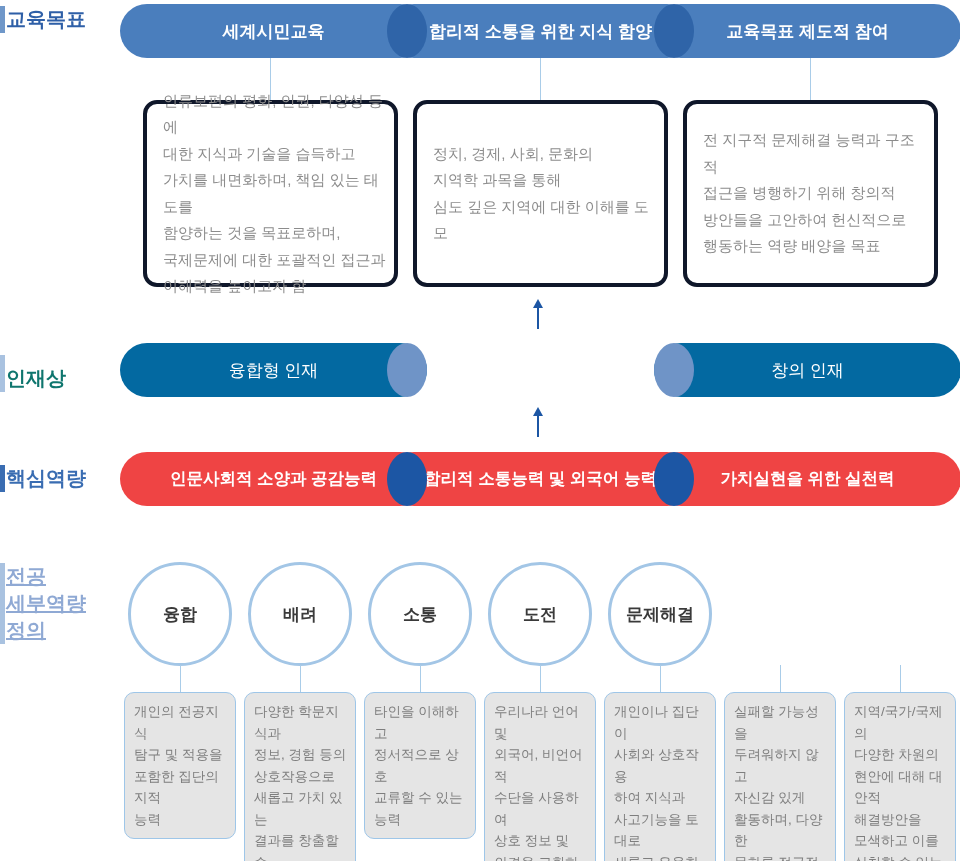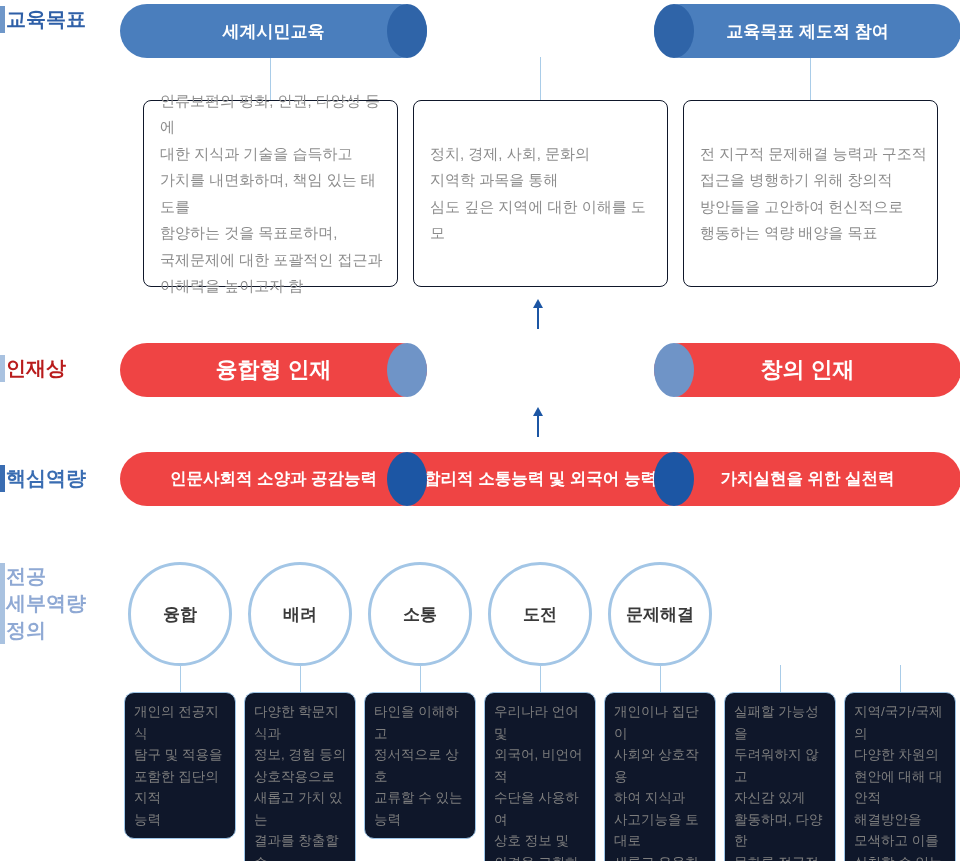--- a/index.html
+++ b/index.html
@@ -6,54 +6,54 @@
   .canvas {
     position:relative; width:960px; height:861px; background:#ffffff;
     font-family:"Liberation Sans","DejaVu Sans",sans-serif; overflow:hidden;
   }
 
   
   .sec-label { position:absolute; left:0; display:flex; align-items:stretch; gap:1px; }
   .sec-bar  { width:5px; flex:0 0 5px; }
   .sec-text { font-weight:bold; font-size:20px; line-height:27px; white-space:pre-line; }
   .lbl-goals  { top:6px; }   .lbl-goals  .sec-bar{background:#6f97c9;} .lbl-goals  .sec-text{color:#2e5fa7;}
-  .lbl-talent { top:355px; } .lbl-talent .sec-bar{background:#a9c2e0;} .lbl-talent .sec-text{color:#b91c1c;}
+  .lbl-talent { top:355px; } .lbl-talent .sec-bar{background:#a9c2e0;} .lbl-talent .sec-text{color:#0f766e;margin-top:10px;}
   .lbl-core   { top:465px; } .lbl-core   .sec-bar{background:#3a6db2;} .lbl-core   .sec-text{color:#3a6db2;}
-  .lbl-major  { top:563px; } .lbl-major  .sec-bar{background:#a9c2e0;} .lbl-major  .sec-text{color:#8fa9d4;}
+  .lbl-major  { top:563px; } .lbl-major  .sec-bar{background:#a9c2e0;} .lbl-major  .sec-text{color:#8fa9d4;text-decoration:underline;}
 
   
   .pill-row { position:absolute; left:120px; width:841px; height:54px; }
   .pill { position:absolute; top:0; width:307px; height:54px; border-radius:27px;
           display:flex; align-items:center; justify-content:center; z-index:1; }
   .pill span { position:relative; z-index:3; color:#ffffff; text-align:center; }
   .pos1{left:0;} .pos2{left:267px;} .pos3{left:534px;}
   .lens { position:absolute; top:0; width:40px; height:54px; border-radius:50%; z-index:2; }
   .lens1{left:267px;} .lens2{left:534px;}
 
   .row-goals { top:4px; }
   .row-goals .pill { background:#4a7ebd; font-weight:bold; font-size:17px; }
   .row-goals .lens { background:#2f64a8; }
 
   .row-talent { top:343px; }
-  .row-talent .pill { background:#ef4444; font-weight:700; font-size:22px; }
+  .row-talent .pill { background:#0369a1; font-weight:400; font-size:17px; }
   .row-talent .lens { background:#6f94c7; }
 
   .row-core { top:452px; }
   .row-core .pill { background:#ef4444; font-weight:bold; font-size:16.5px; }
   .row-core .lens { background:#1c56a4; }
 
   
   .vline { position:absolute; width:1px; background:#a9cce8; }
   .vt1{left:270px;} .vt2{left:540px;} .vt3{left:810px;}
   .vtop{top:57px; height:43px;}
   .vbot{top:665px; height:27px;}
 
   
   .tbox { position:absolute; top:100px; width:255px; height:187px; box-sizing:border-box;
-          border:1px solid #0f172a; border-radius:8px; background:#fff;
+          border:4px solid #0f172a; border-radius:14px; background:#fff;
           display:flex; align-items:center; padding-left:16px; padding-right:8px;
           color:#8c8c8c; font-size:15px; line-height:26.5px; white-space:pre-line; }
   .tbox1{left:143px;} .tbox2{left:413px;} .tbox3{left:683px;}
 
   
   .arrow { position:absolute; width:12px; height:32px; }
   .arrow .head { position:absolute; left:1px; top:0; width:0; height:0;
                  border-left:5px solid transparent; border-right:5px solid transparent;
                  border-bottom:9px solid #1c56a4; }
   .arrow .shaft { position:absolute; left:5px; top:7px; width:2px; height:23px; background:#1c56a4; }
@@ -62,21 +62,21 @@
   
   .circles-row { position:absolute; left:120px; top:562px; width:840px; display:flex; }
   .ccol { width:120px; display:flex; justify-content:center; }
   .circle { width:104px; height:104px; box-sizing:border-box; background:#fff;
             border:3px solid #a3c6e6; border-radius:50%;
             display:flex; align-items:center; justify-content:center;
             font-weight:bold; font-size:17px; color:#3a3a3a; }
 
   .boxes-row { position:absolute; left:120px; top:692px; width:840px; display:flex; align-items:flex-start; }
   .bcol { width:120px; display:flex; justify-content:center; }
-  .bbox { width:112px; box-sizing:border-box; background:#0f172a;
+  .bbox { width:112px; box-sizing:border-box; background:#e5e5e5;
           border:1.5px solid #9ec6e8; border-radius:10px;
           padding:8px 4px 8px 9px; color:#7e7e7e; font-size:13.5px; line-height:21.5px;
           white-space:pre-line; }
 </style>
 </head>
 <body>
 
 <div class="canvas">
 
   <div class="sec-label lbl-goals">
@@ -94,20 +94,23 @@
   <div class="sec-label lbl-major">
     <span class="sec-bar"></span>
     <span class="sec-text">전공
 세부역량
 정의</span>
   </div>
 
   <div class="pill-row row-goals">
     <div class="pill pos1">
       <span>세계시민교육</span>
+    </div>
+    <div class="pill pos2">
+      <span>합리적 소통을 위한 지식 함양</span>
     </div>
     <div class="pill pos3">
       <span>교육목표 제도적 참여</span>
     </div>
     <div class="lens lens1"></div>
     <div class="lens lens2"></div>
   </div>
 
   <div class="vline vtop vt1"></div>
   <div class="vline vtop vt2"></div>

